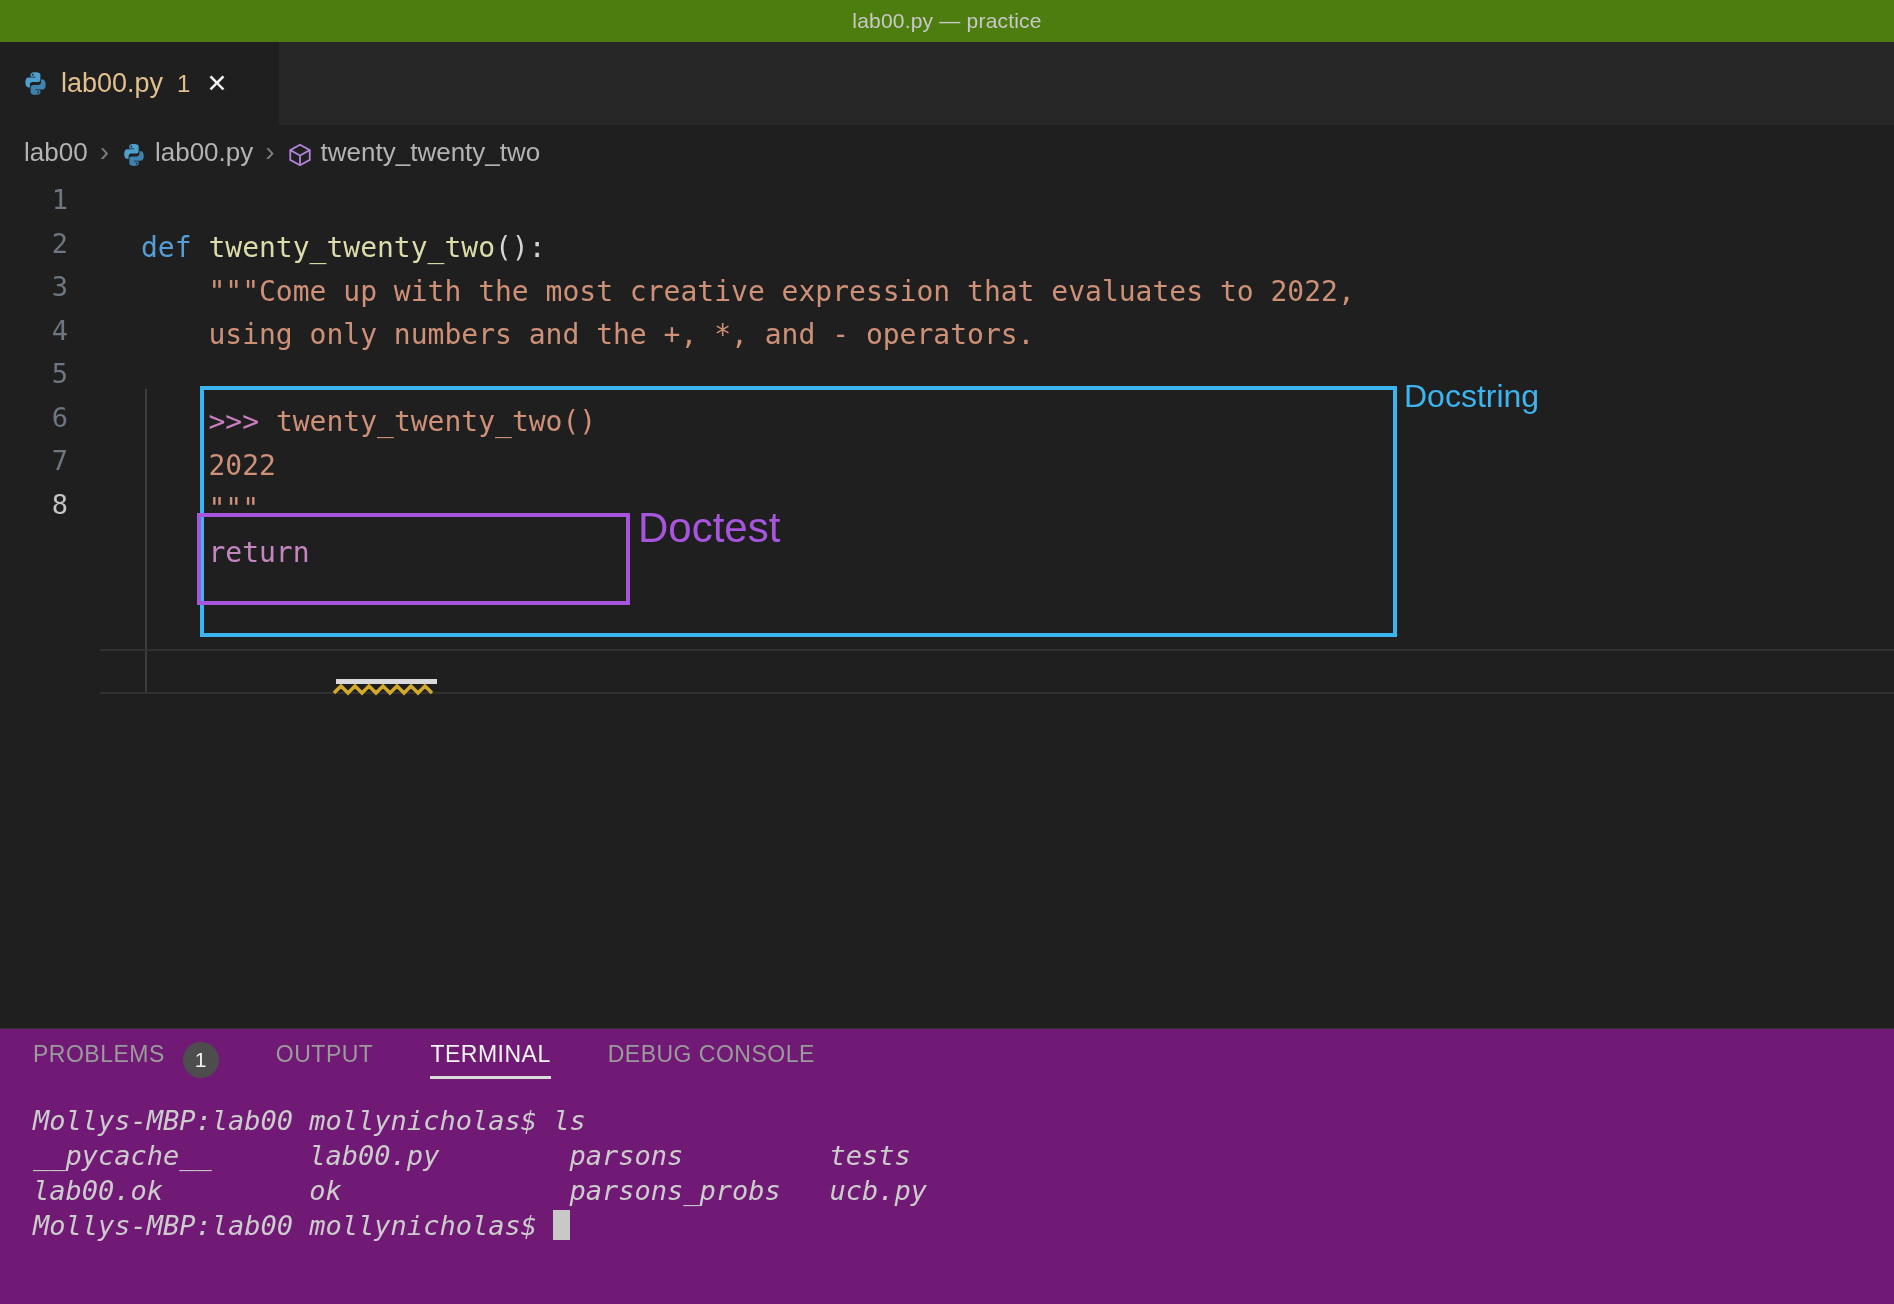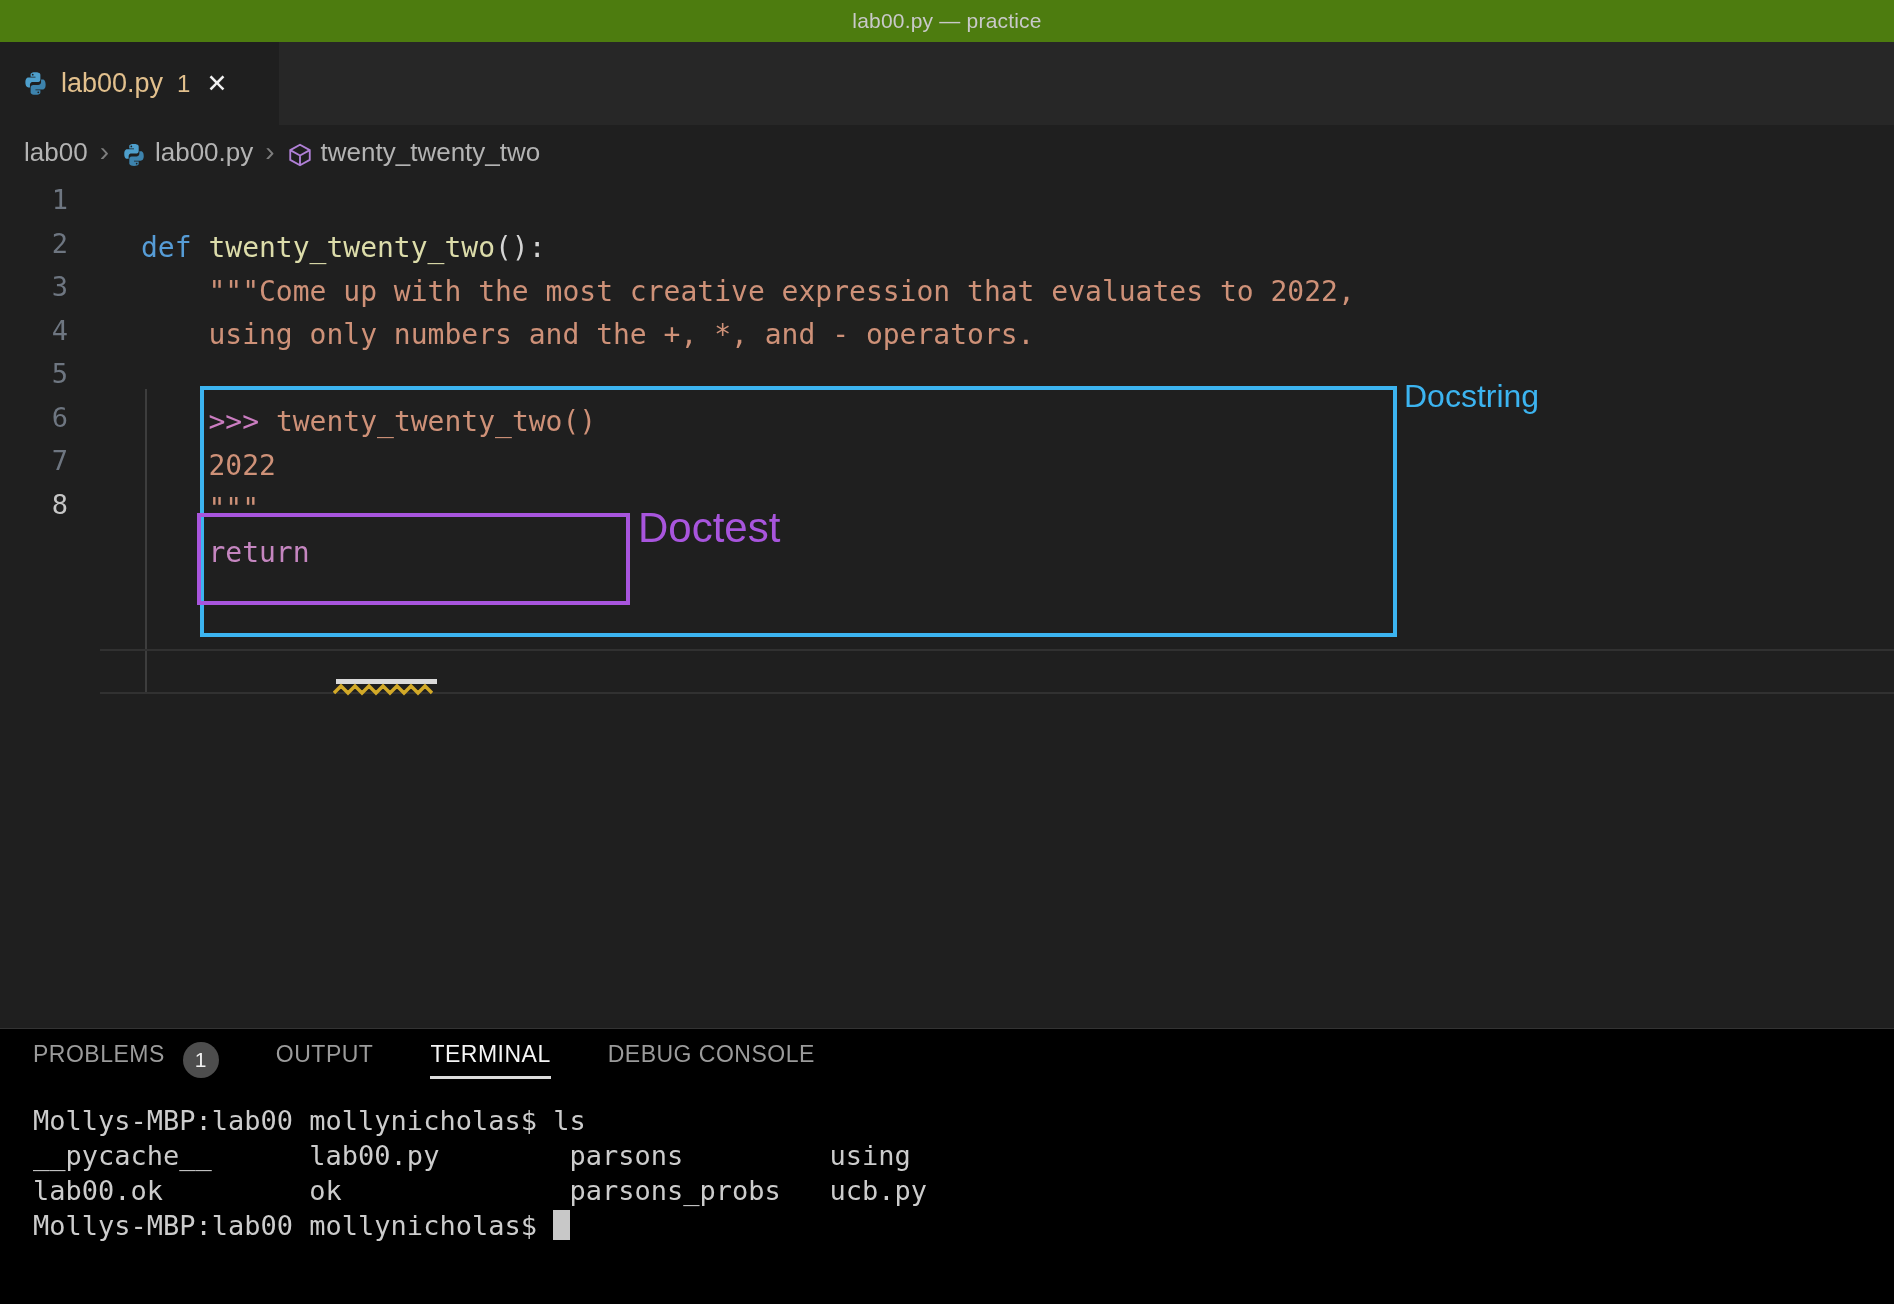--- a/index.html
+++ b/index.html
@@ -41,34 +41,34 @@
   .box-docstring { left:200px; top:218px; width:1197px; height:251px; border:4px solid #3cb4f0; }
   .box-doctest  { left:197px; top:345px; width:433px; height:92px; border:4px solid #a855dd; }
   .anno-label { position:absolute; font-family:"Liberation Sans", sans-serif; }
   .label-docstring { left:1404px; top:210px; font-size:32px; color:#3cb4f0; }
   .label-doctest  { left:638px; top:336px; font-size:42px; color:#a855dd; }
 
   .ws-select { position:absolute; left:336px; top:511px; width:101px; height:5px; background:#d9d9d9; }
   .squiggle { position:absolute; left:333px; top:514px; }
 
   
-  .panel { position:absolute; left:0; top:1028px; width:1894px; height:276px; background:#000000;
+  .panel { position:absolute; left:0; top:1028px; width:1894px; height:276px; background:#701a75;
            border-top:1px solid #333; }
   .panel-tabs { display:flex; align-items:center; height:62px; padding-left:33px; }
   .ptab { display:flex; align-items:center; margin-right:57px; color:#9b9b9b; font-size:23px;
           letter-spacing:.5px; height:62px; }
   .ptab .plabel { padding-bottom:8px; border-bottom:3px solid transparent; }
   .ptab.active { color:#f5f5f5; }
   .ptab.active .plabel { border-bottom:3px solid #dcdcdc; }
   .pbadge { margin-left:18px; width:36px; height:36px; border-radius:50%; background:#4d4d4d;
             color:#f0f0f0; font-size:21px; display:flex; align-items:center; justify-content:center; }
 
   .terminal { padding:12px 0 0 33px; font-family:"DejaVu Sans Mono", monospace; font-size:27px;
               color:#cccccc; }
-  .term-line { height:35px; line-height:35px; white-space:pre; }
+  .term-line { height:35px; line-height:35px; white-space:pre;font-style:italic; }
   .term-cursor { display:inline-block; width:17px; height:30px; background:#c8c8c8; vertical-align:-5px; }
 </style>
 </head>
 <body>
 
 <div class="window">
 
   <div class="titlebar">
     <span class="title">lab00.py — practice</span>
   </div>
@@ -137,19 +137,19 @@
         </div>
         <div class="ptab active">
           <span class="plabel">TERMINAL</span>
         </div>
         <div class="ptab">
           <span class="plabel">DEBUG CONSOLE</span>
         </div>
       </div>
     <div class="terminal" id="terminal">
         <div class="term-line">Mollys-MBP:lab00 mollynicholas$ ls</div>
-        <div class="term-line">__pycache__      lab00.py        parsons         using</div>
+        <div class="term-line">__pycache__      lab00.py        parsons         tests</div>
         <div class="term-line">lab00.ok         ok              parsons_probs   ucb.py</div>
         <div class="term-line">Mollys-MBP:lab00 mollynicholas$ <span class="term-cursor"></span></div>
       </div>
   </div>
 
 </div>
 
 </body></html>

